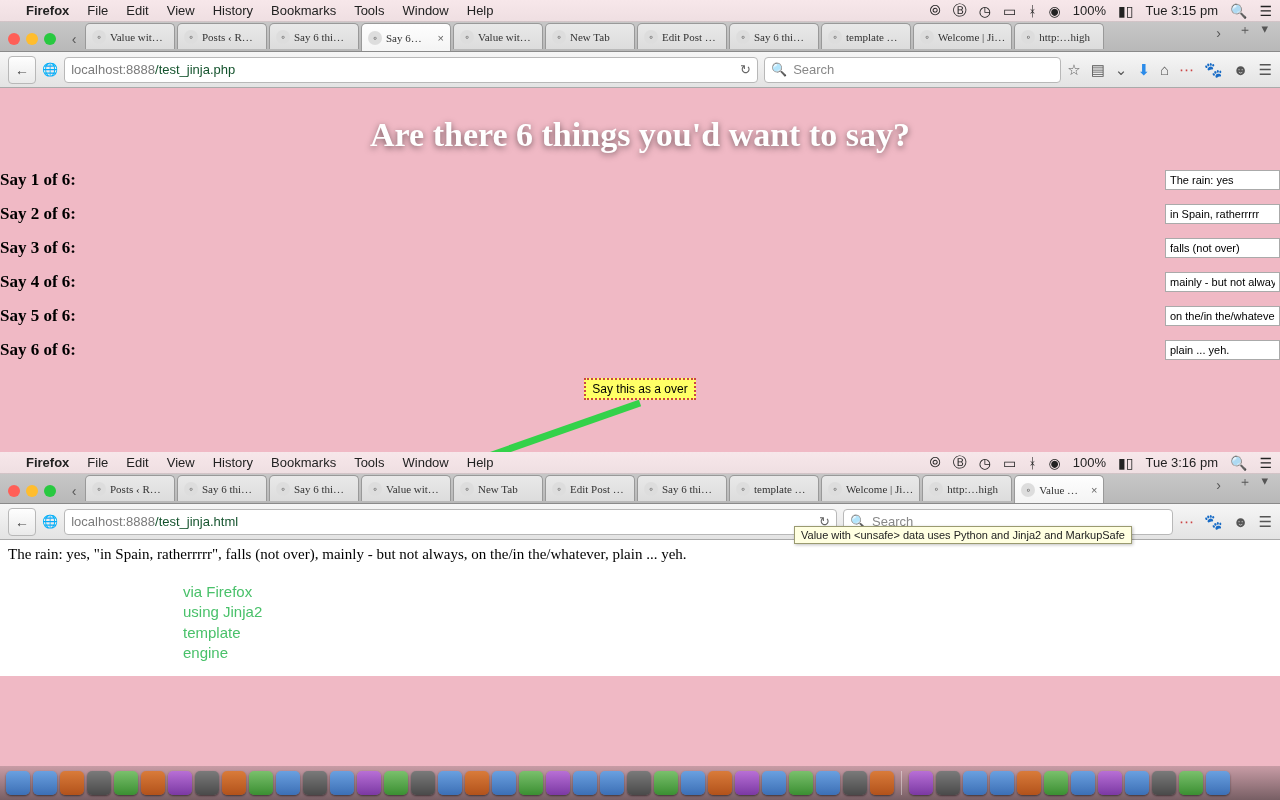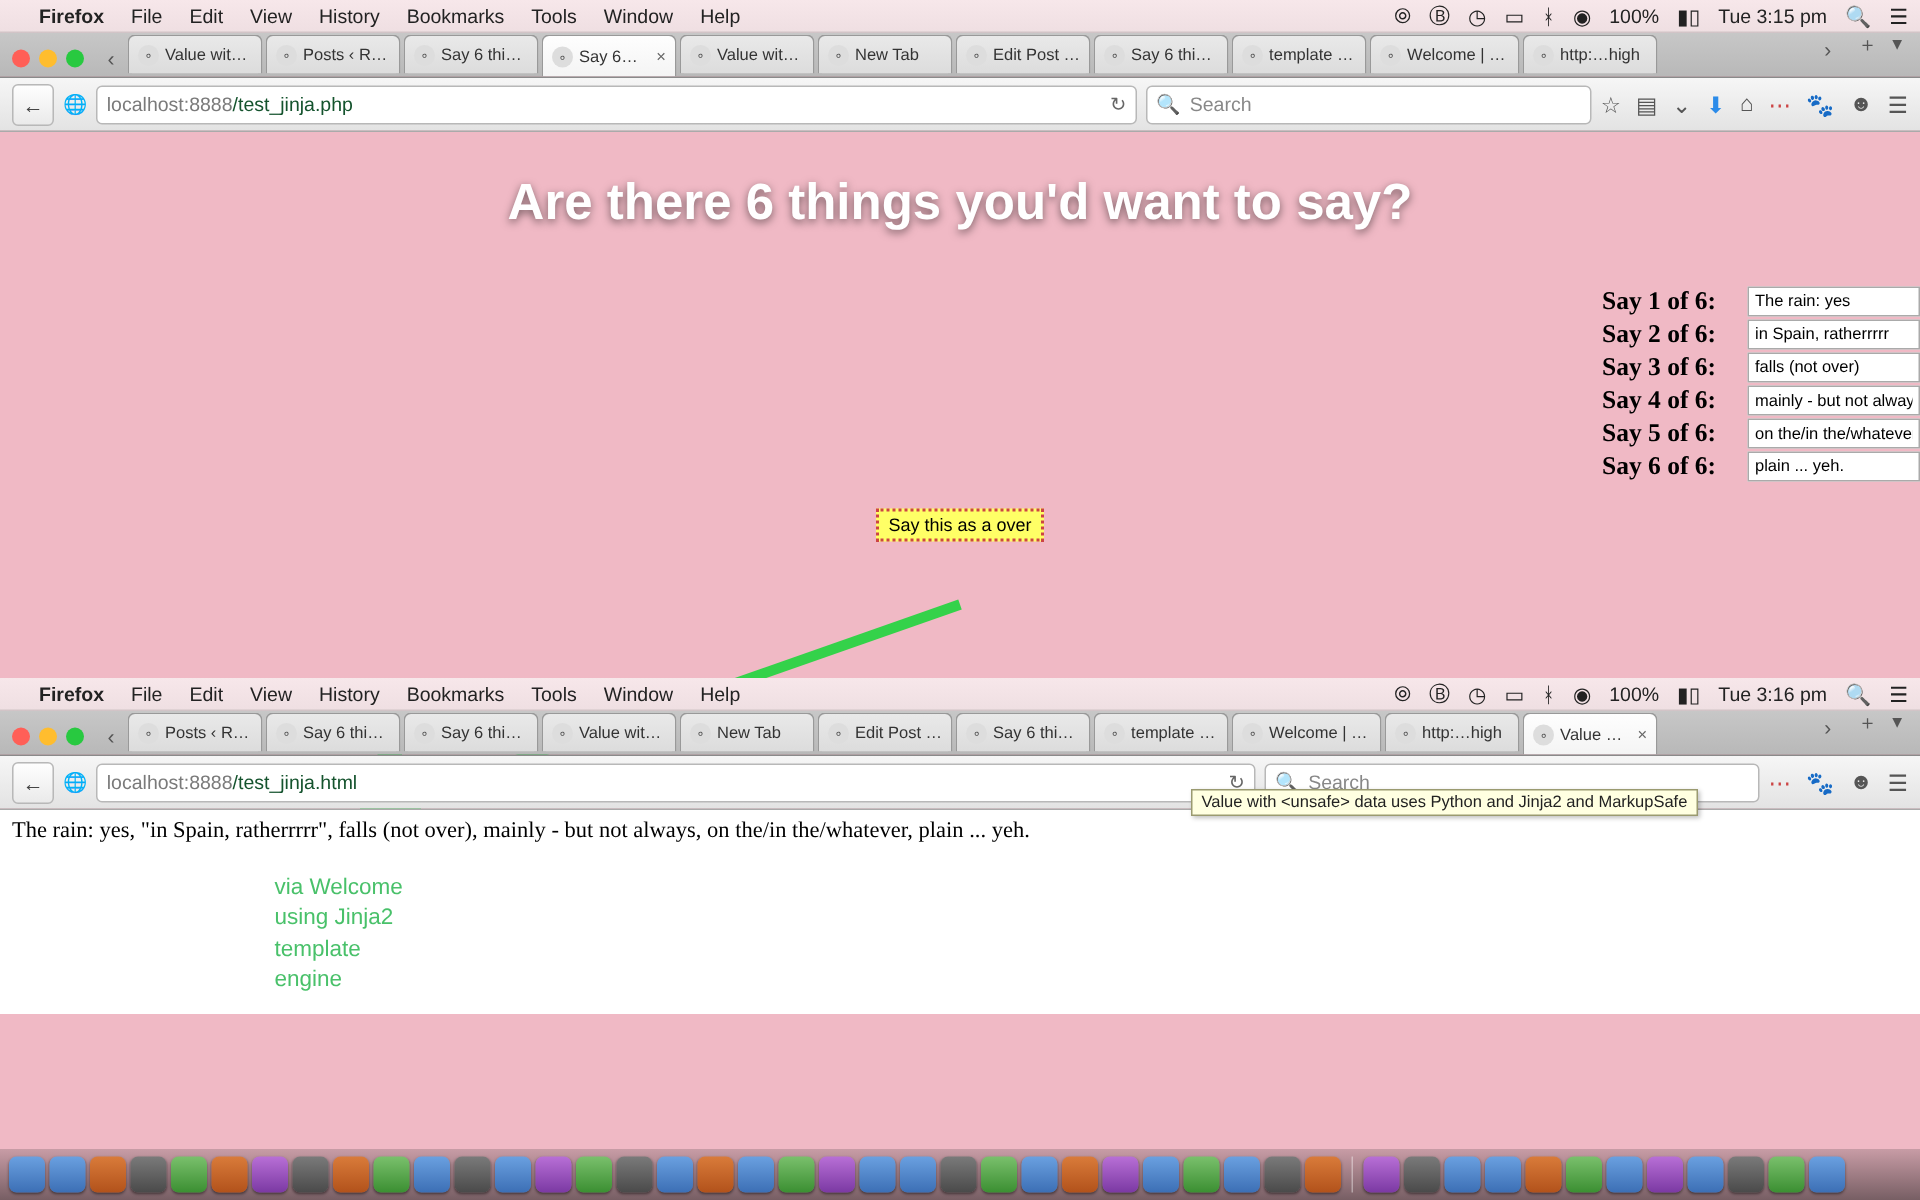--- a/index.html
+++ b/index.html
@@ -57,21 +57,21 @@
     border-radius:5px 5px 0 0;
     margin:0 1px;
     display:flex; align-items:center;
     padding:0 6px;
     font-size:11px; color:#333;
     gap:4px;
     overflow:hidden; white-space:nowrap;
   }
   .tab.active { background:linear-gradient(#fefefe,#f4f4f4); height:28px; }
   .tab .favicon { width:14px;height:14px;border-radius:50%;background:#ddd;display:inline-flex;align-items:center;justify-content:center;font-size:9px;color:#555; flex:none;}
-  .tab .lbl { overflow:hidden; text-overflow:ellipsis; flex:1;}
+  .tab .lbl { overflow:hidden; text-overflow:ellipsis; flex:1;font-family:Liberation Serif, serif;}
   .tab .close { color:#666;font-size:11px; }
   .tabstrip .endctrls { margin-left:auto; display:flex; gap:10px; padding:0 6px 6px 0; color:#555; }
 
   .toolbar {
     height:36px;
     background:linear-gradient(#f6f6f6,#e3e3e3);
     border-bottom:1px solid #aaa;
     display:flex; align-items:center; gap:6px; padding:0 8px;
   }
   .tbtn {
@@ -91,26 +91,26 @@
   .tb-icons { display:flex; gap:10px; color:#555; align-items:center; font-size:15px;}
 
   
   .page-top {
     background:#f0b9c5;
     text-align:center;
   }
   .page-top h1 {
     font-size:34px; font-weight:600; color:#fff;
     text-shadow:0 2px 6px rgba(0,0,0,.5);
-    font-family: Liberation Sans, sans-serif;
-    margin:28px 0 36px;
+    font-family: Liberation Serif, serif;
+    margin:28px 0 16px;
   }
   .formrow {
-    display:flex;justify-content:flex-end;align-items:center;gap:21px;
-    margin:2px 0;
+    display:flex;justify-content:space-between;align-items:center;gap:8px;
+    margin:14px 0;
     font-family:"Times New Roman",serif;
     font-size:17px;
   }
   .formrow label { font-weight:700;}
   .formrow input {
     width:115px;height:20px;font-size:11px;padding:1px 4px;
     border:1px solid #aaa;background:#fff;
   }
   .submitwrap { margin-top:18px; }
   .submitbtn {
@@ -430,21 +430,21 @@
         <span style="color:#c44">⋯</span>
         <span>🐾</span>
         <span>☻</span>
         <span>☰</span>
       </div>
     </div>
 
     <div class="page-bottom">
       <div>The rain: yes, "in Spain, ratherrrrr", falls (not over), mainly - but not always, on the/in the/whatever, plain ... yeh.</div>
       <div class="annot">
-        <div>via Welcome</div>
+        <div>via Firefox</div>
         <div>using Jinja2</div>
         <div>template</div>
         <div>engine</div>
       </div>
     </div>
   </div>
 
   <div class="tooltip" style="left:794px; top:74px;">Value with &lt;unsafe&gt; data uses Python and Jinja2 and MarkupSafe</div>
 </div>
 

